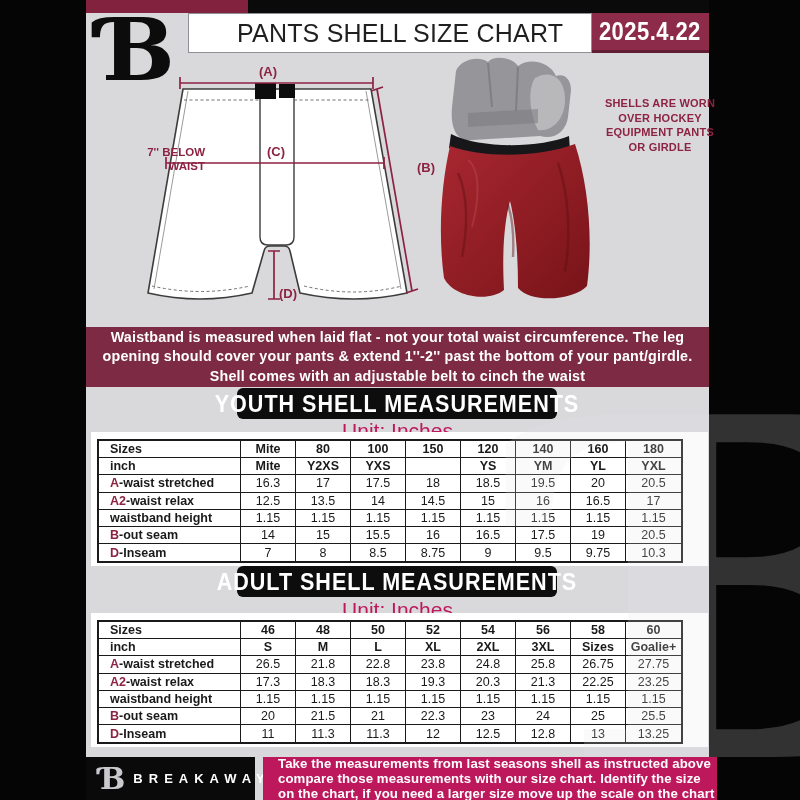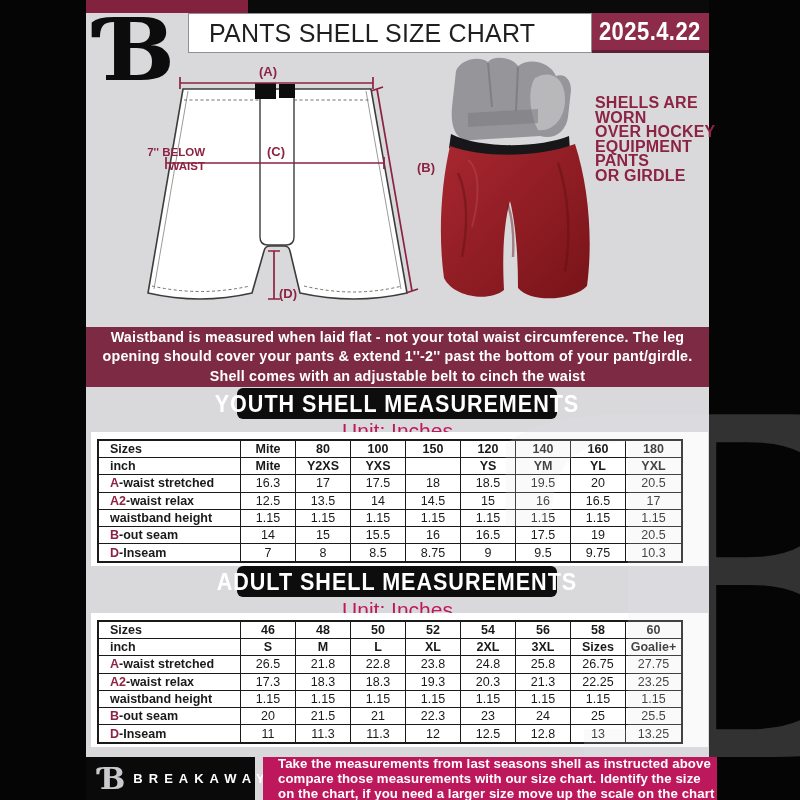--- a/index.html
+++ b/index.html
@@ -7,31 +7,31 @@
          font-family:"Liberation Sans",sans-serif;}
   .content{position:absolute;left:86px;top:0;width:623px;height:800px;background:#d9d9dc;}
 
   
   .strip{position:absolute;top:0;height:13px;}
   .strip.maroon{left:0;width:162px;background:#83223f;}
   .strip.black{left:162px;width:461px;background:#0a0a0a;}
   .logo{position:absolute;left:16px;top:2px;font-family:"DejaVu Serif",serif;font-weight:bold;
         font-size:86px;line-height:96px;color:#0c0c0c;}
   .title-bar{position:absolute;left:102px;top:13px;width:404px;height:40px;background:#fff;
-             border:1px solid #8f8f96;box-sizing:border-box;display:flex;align-items:center;}
+             border:1px solid #8f8f96;box-sizing:border-box;display:flex;align-items:center;padding-left:28px;}
   .title-bar span{padding-left:20px;font-size:25px;letter-spacing:.2px;color:#1f1f1f;font-weight:500;}
   .date-box{position:absolute;left:506px;top:13px;width:117px;height:40px;background:#8d2c4a;
             border-bottom:3px solid #5f1e33;box-sizing:border-box;display:flex;align-items:center;justify-content:flex-start;}
   .date-box span{color:#fff;font-weight:bold;font-size:25px;transform:scaleX(.88);letter-spacing:.5px;}
 
   
   .diagram-svg{position:absolute;left:30px;top:55px;}
   .pants-svg{position:absolute;left:352px;top:55px;}
-  .shells-note{position:absolute;left:509px;top:96px;width:130px;color:#8c2342;font-size:16px;
-               font-weight:bold;line-height:14.5px;letter-spacing:.2px;}
+  .shells-note{position:absolute;left:509px;top:96px;width:130px;color:#8c2342;font-size:11px;
+               font-weight:bold;line-height:14.5px;letter-spacing:.2px;text-align:center;}
 
   
   .notice{position:absolute;left:0;top:327px;width:623px;height:60px;background:#7d2b45;
           color:#fff;text-align:center;font-weight:bold;font-size:14.3px;line-height:19.5px;
           display:flex;flex-direction:column;justify-content:center;letter-spacing:.2px;}
 
   
   .sec-head{position:absolute;left:151px;width:320px;height:31px;background:#0d0d0d;border-radius:6px;
             display:flex;align-items:center;justify-content:center;}
   .sec-head span{color:#fff;font-weight:bold;font-size:22px;letter-spacing:1px;transform:scale(.98,1.12);white-space:nowrap;}

